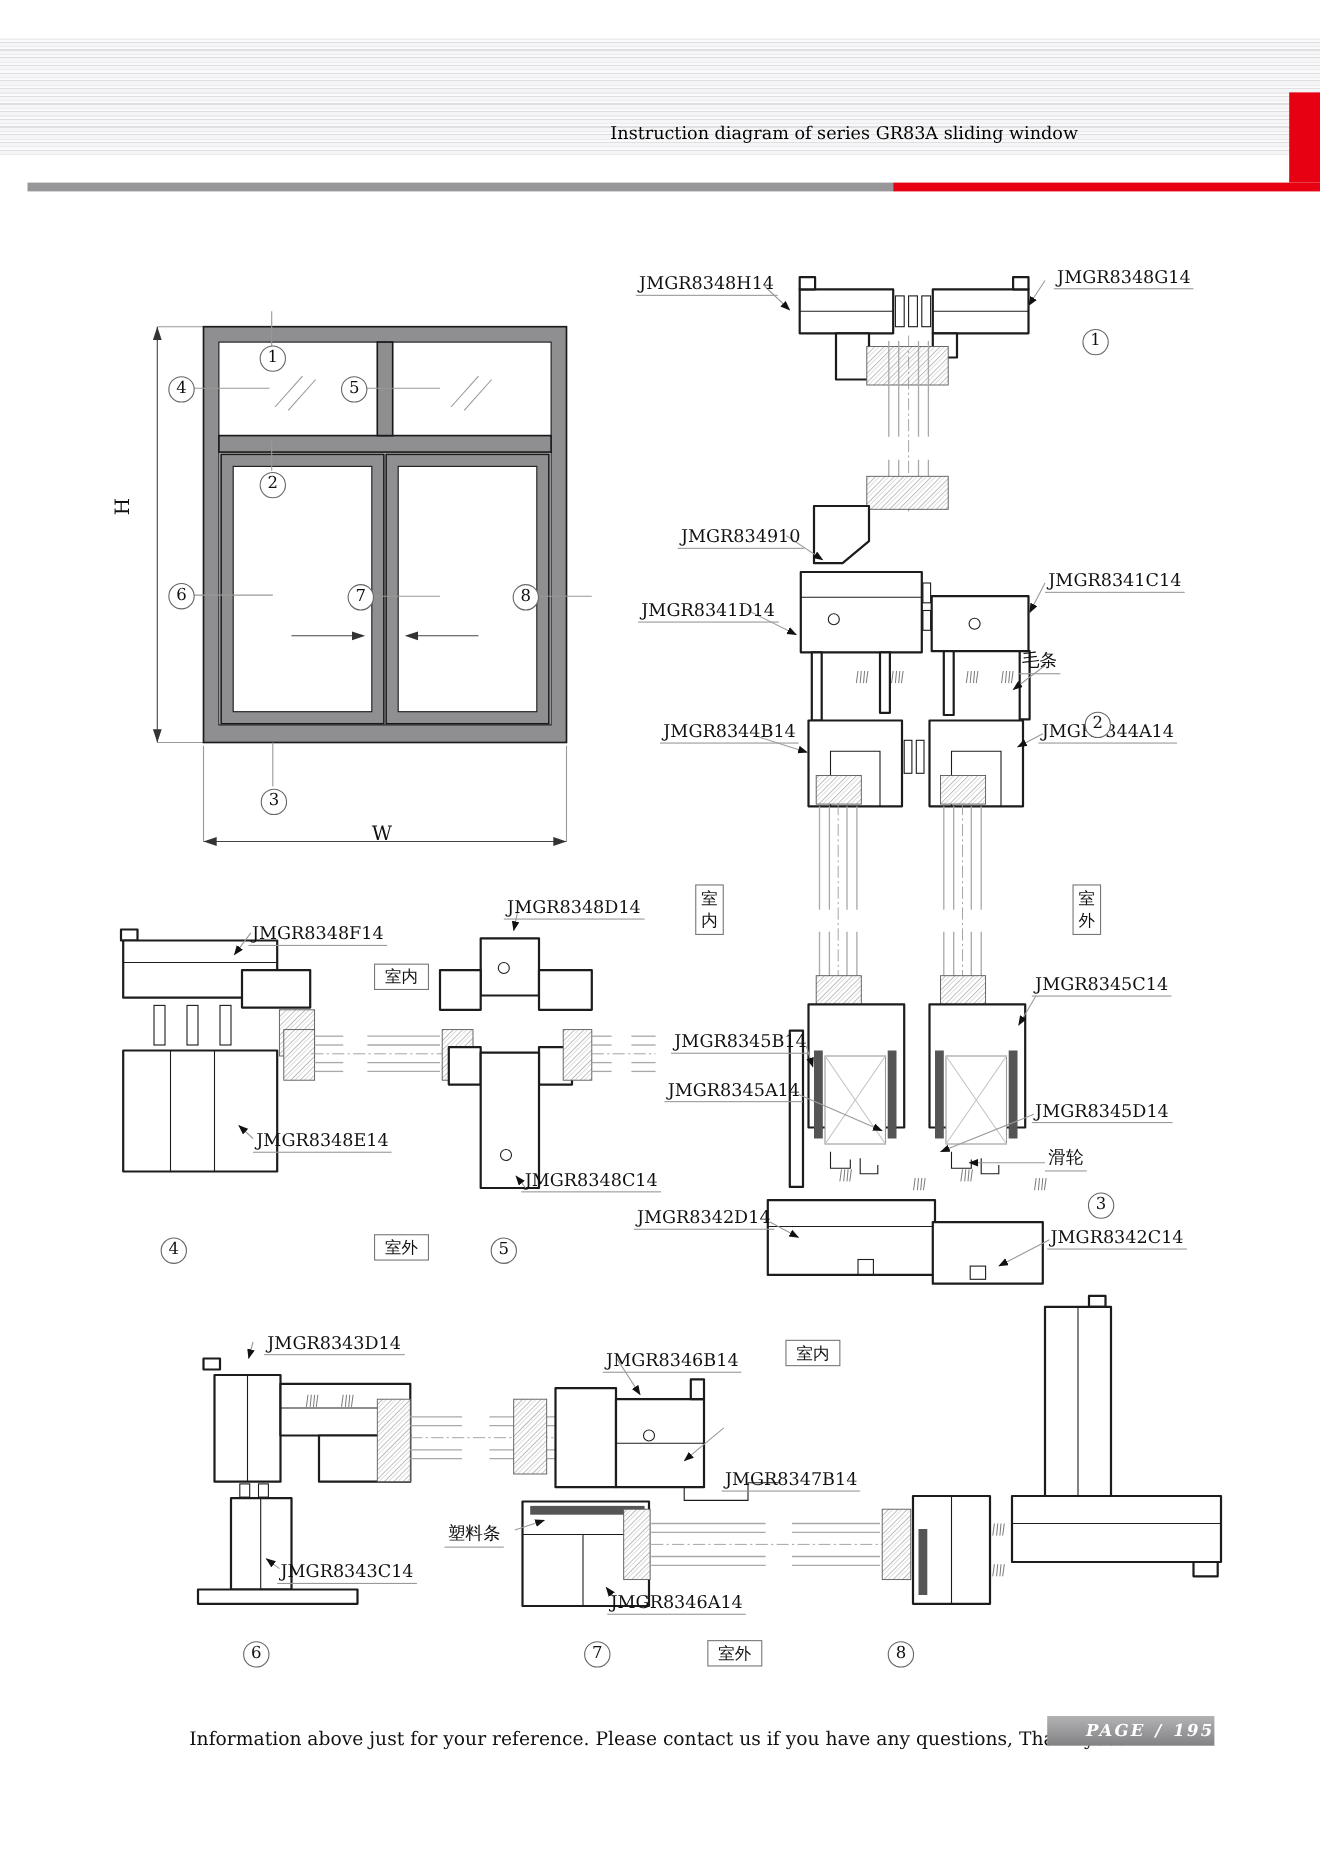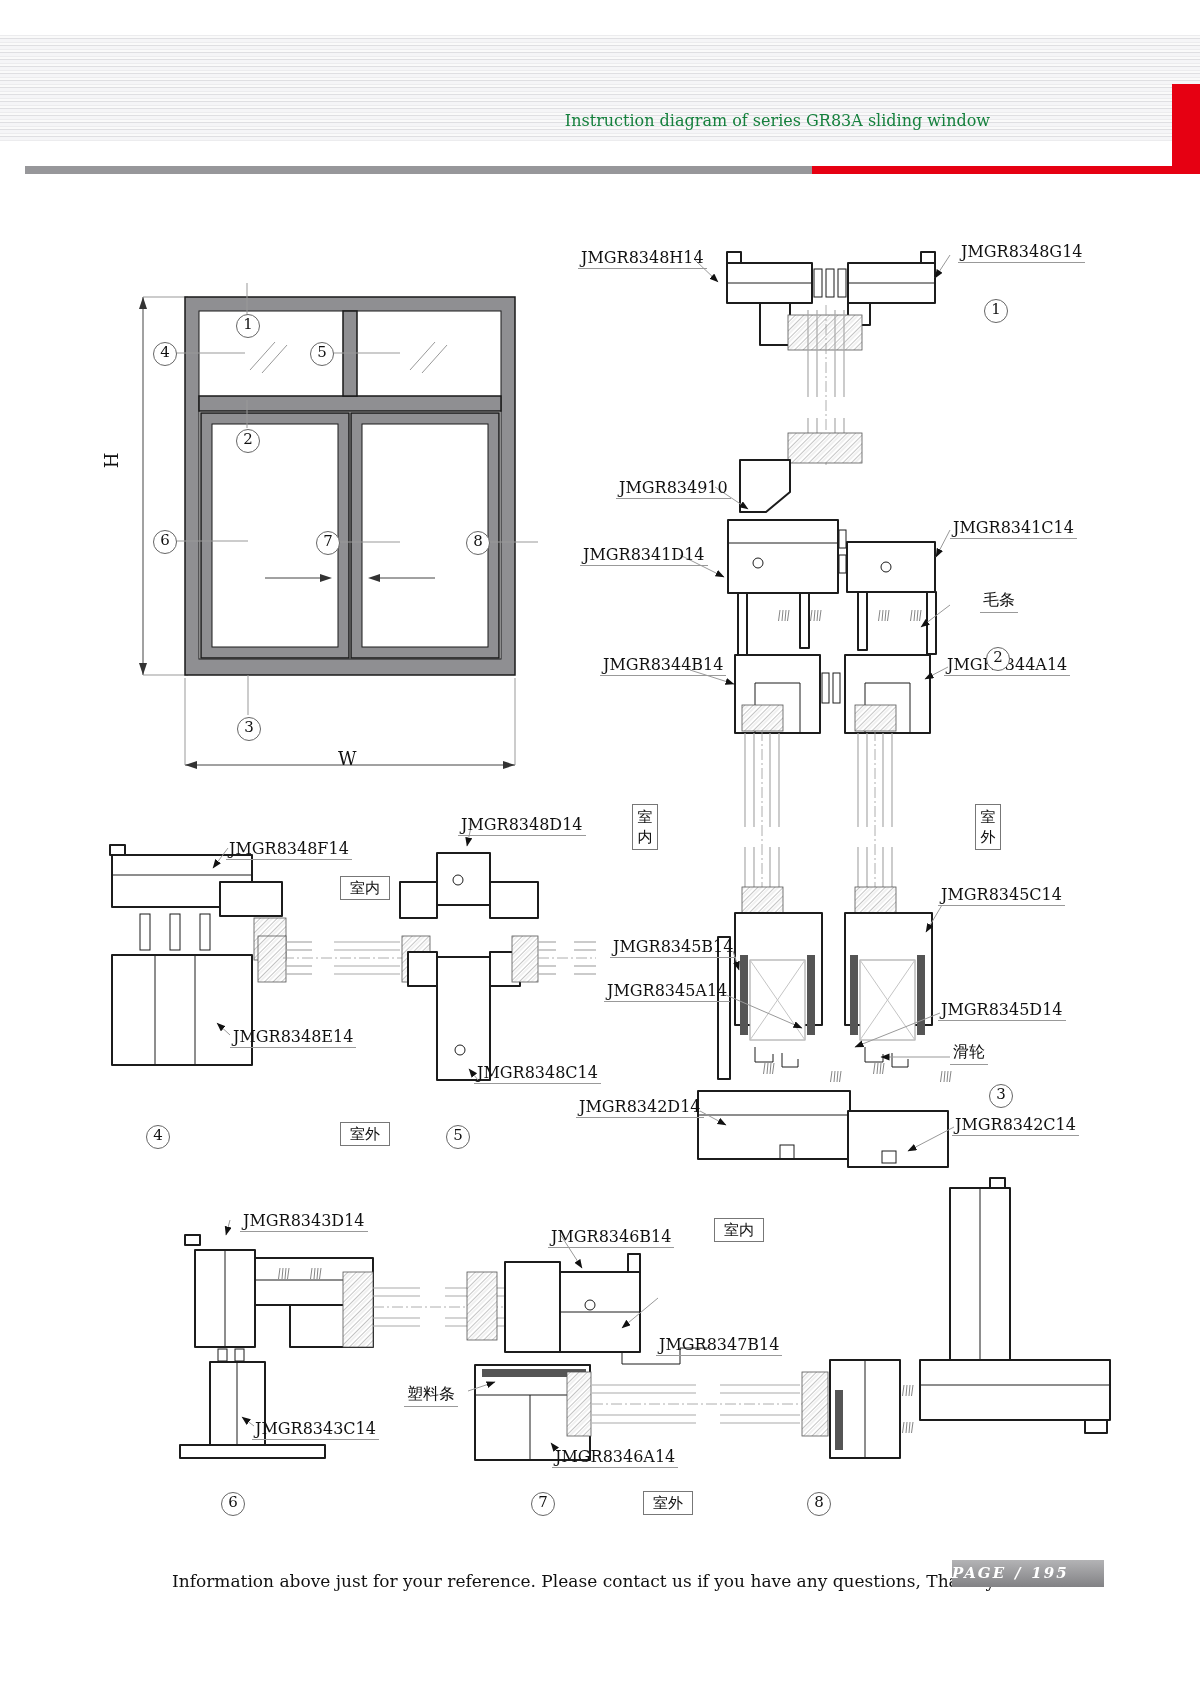--- a/index.html
+++ b/index.html
@@ -2,21 +2,21 @@
 <html><head>
 <meta charset="utf-8">
 <style>
   html,body{margin:0;padding:0;background:#fff;}
   #page{position:relative;width:1200px;height:1697px;background:#fff;overflow:hidden;
         font-family:"Liberation Sans",sans-serif;}
   
   .hband{position:absolute;left:0;top:35px;width:1200px;height:106px;
     background:repeating-linear-gradient(180deg,#ececee 0 1px,#fafafa 1px 3px,#dfdfe2 3px 4px,#f5f5f7 4px 7px);}
   .htitle{position:absolute;right:210px;top:74px;font:bold 27px "DejaVu Serif",serif;color:#111;white-space:nowrap;}
-  .hsub{position:absolute;right:210px;top:111px;font:16px "DejaVu Serif",serif;color:#15803d;white-space:nowrap;margin-left:16px;}
+  .hsub{position:absolute;right:220px;top:111px;font:16px "DejaVu Serif",serif;color:#000000;white-space:nowrap;margin-left:16px;}
   .rule-gray{position:absolute;left:25px;top:166px;width:787px;height:8px;background:#97979a;}
   .rule-red{position:absolute;left:812px;top:166px;width:388px;height:8px;background:#e60012;}
   .edge-red{position:absolute;left:1172px;top:84px;width:28px;height:82px;background:#e60012;}
   
   .plabel{position:absolute;font:16px "DejaVu Serif",serif;color:#111;border-bottom:1px solid #999;
           padding:0 3px 1px 3px;white-space:nowrap;background:transparent;}
   .callout{position:absolute;width:22px;height:22px;border:1px solid #666;border-radius:50%;
            text-align:center;line-height:22px;font:15px "DejaVu Serif",serif;color:#111;background:#fff;}
   .zone-v{position:absolute;width:22px;border:1px solid #777;background:#fff;
           font:15px "DejaVu Serif",serif;line-height:20px;text-align:center;word-break:break-all;
@@ -38,21 +38,21 @@
   .ht{fill:url(#hat);stroke:#555;stroke-width:0.8;}
   .dk{fill:#555;stroke:none;}
   .dim{stroke:#444;stroke-width:1;fill:none;}
   .dimfill{fill:#333;stroke:none;}
   .rolx{stroke:#c4c4c4;stroke-width:1;fill:none;}
   .rol{fill:#fff;stroke:#9a9a9a;stroke-width:1;}
   
   .fnote-cn{position:absolute;left:195px;top:1544px;font:19px "DejaVu Serif",serif;color:#111;letter-spacing:1px;}
   .fnote-en{position:absolute;left:172px;top:1571px;font:17px "DejaVu Serif",serif;color:#111;}
   .pagebar{position:absolute;left:952px;top:1560px;width:152px;height:27px;
-           background:linear-gradient(180deg,#b3b3b5,#828285);text-align:left;}
+           background:linear-gradient(180deg,#b3b3b5,#828285);text-align:right;}
   .pagebar span{font:italic bold 15px "DejaVu Serif",serif;color:#fff;letter-spacing:2px;line-height:27px;}
 </style>
 </head>
 <body>
 
 <div id="page">
 
   <svg width="0" height="0">
     <defs>
       <pattern id="hat" width="6" height="6" patternUnits="userSpaceOnUse" patternTransform="rotate(45)">
@@ -297,21 +297,21 @@
       <path class="ldr" d="M170,896 L196,910"></path>
       <path class="ldr" d="M424,912 L378,936"></path>
     </g>
   </svg>
 
   <div class="plabel" style="left:578px;top:248px">JMGR8348H14</div>
   <div class="plabel" style="left:958px;top:242px">JMGR8348G14</div>
   <div class="plabel" style="left:616px;top:478px">JMGR834910</div>
   <div class="plabel" style="left:580px;top:545px">JMGR8341D14</div>
   <div class="plabel" style="left:950px;top:518px">JMGR8341C14</div>
-  <div class="plabel" style="left:980px;top:590px">毛条</div>
+  <div class="plabel" style="left:926px;top:590px">毛条</div>
   <div class="plabel" style="left:600px;top:655px">JMGR8344B14</div>
   <div class="plabel" style="left:944px;top:655px">JMGR8344A14</div>
   <div class="plabel" style="left:938px;top:885px">JMGR8345C14</div>
   <div class="plabel" style="left:610px;top:937px">JMGR8345B14</div>
   <div class="plabel" style="left:604px;top:981px">JMGR8345A14</div>
   <div class="plabel" style="left:938px;top:1000px">JMGR8345D14</div>
   <div class="plabel" style="left:950px;top:1042px">滑轮</div>
   <div class="plabel" style="left:576px;top:1097px">JMGR8342D14</div>
   <div class="plabel" style="left:952px;top:1115px">JMGR8342C14</div>
   <div class="callout" style="left:984px;top:299px">1</div>

